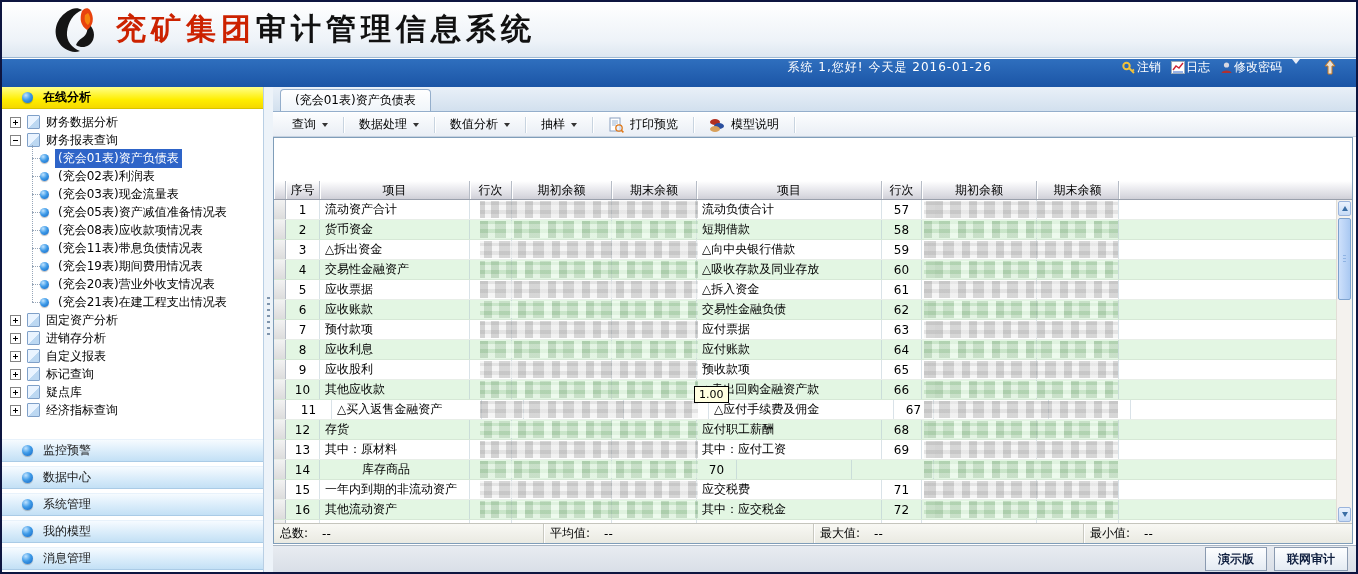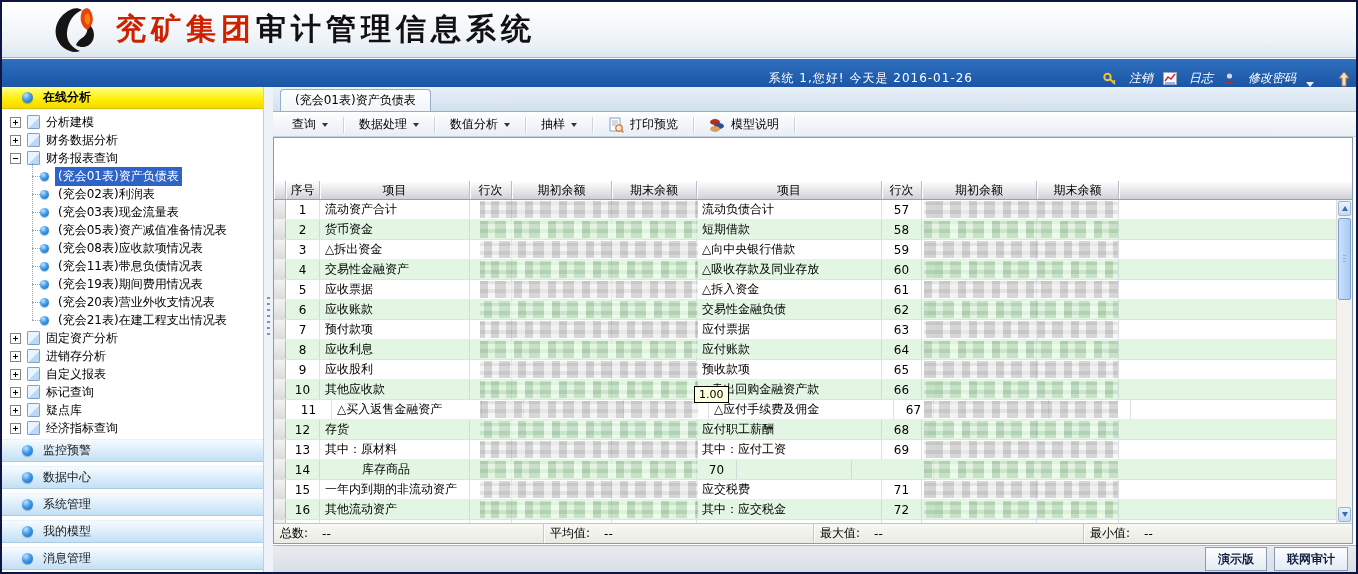--- a/index.html
+++ b/index.html
@@ -18,25 +18,25 @@
   }
   .logo{ width:62px; height:50px; margin-right:8px; }
   .app-title{ font-size:30px; font-weight:bold; letter-spacing:5px; white-space:nowrap; }
   .app-title .red{ color:#cc2200; }
   .app-title .black{ color:#111; }
   
   .topbar{
     position:absolute; left:0; top:57px; width:100%; height:28px;
     background:linear-gradient(#2f6fbe,#1b55a6);
     color:#fff; font-size:12px;
-    display:flex; align-items:flex-end; justify-content:flex-end;
-    padding-right:6px; gap:10px; white-space:nowrap;
+    display:flex; align-items:flex-start; justify-content:flex-end;
+    padding-right:20px; gap:10px; white-space:nowrap;
   }
   .topbar .greeting{ margin-right:120px; letter-spacing:1px; }
-  .toplink{ display:flex; align-items:center; gap:12px; cursor:pointer;font-style:italic; }
+  .toplink{ display:flex; align-items:center; gap:1px; cursor:pointer; }
   .toplink svg{ display:block; }
   .caret-down{ width:0; height:0; border-left:4px solid transparent; border-right:4px solid transparent; border-top:5px solid #e8eef8; }
   
   .sidebar{
     position:absolute; left:0; top:85px; width:262px; bottom:0;
     background:#fff; border-right:1px solid #b9cfe4; overflow:hidden;
     display:flex; flex-direction:column; font-size:12px;
   }
   .side-active{
     height:22px; flex:none; display:flex; align-items:center; gap:10px; padding-left:20px;
@@ -190,25 +190,20 @@
 
   <div class="sidebar">
     <div class="side-active">
       <span class="sphere"></span>
       <span>在线分析</span>
     </div>
     <div class="tree" id="tree">
         <div class="titem">
           <div class="pmbox plus"></div>
           <div class="docicon"></div>
-          <div>分析建模</div>
-        </div>
-        <div class="titem">
-          <div class="pmbox plus"></div>
-          <div class="docicon"></div>
           <div>财务数据分析</div>
         </div>
         <div class="titem">
           <div class="pmbox"></div>
           <div class="docicon"></div>
           <div>财务报表查询</div>
         </div>
         <div class="tchildren">
           <div class="citem sel">
             <div class="sphere small"></div>

